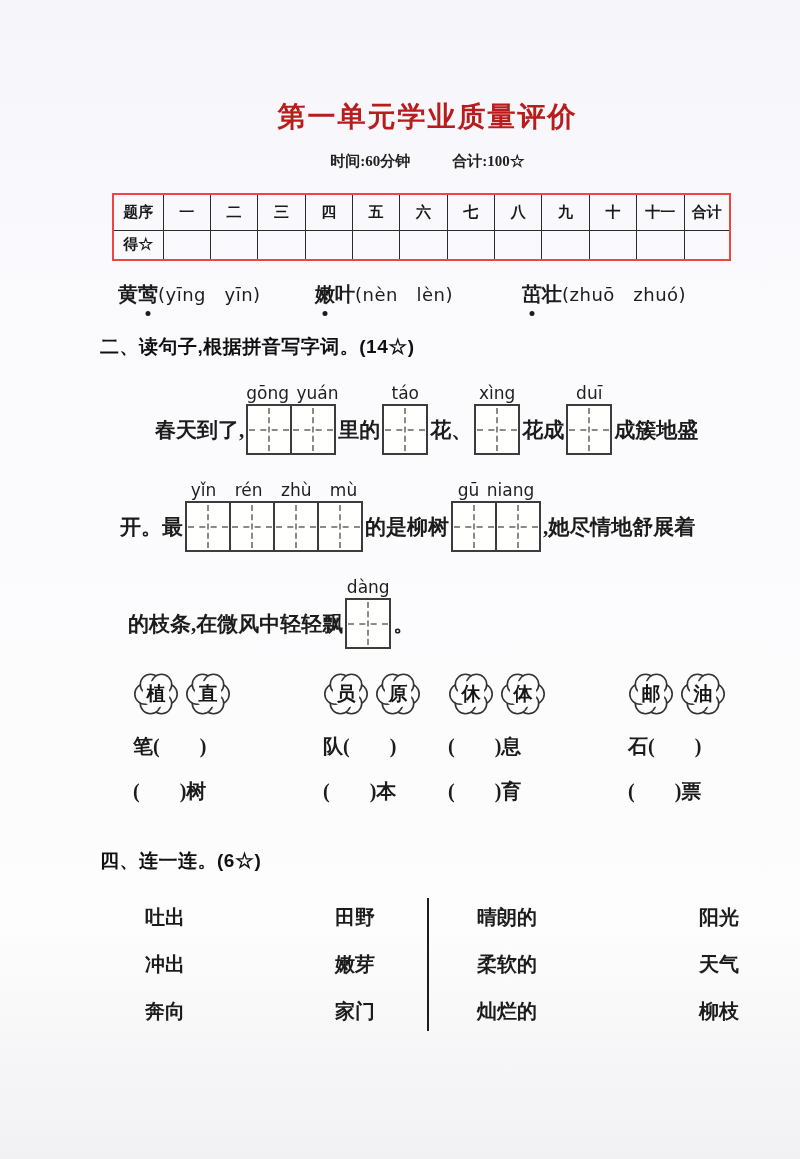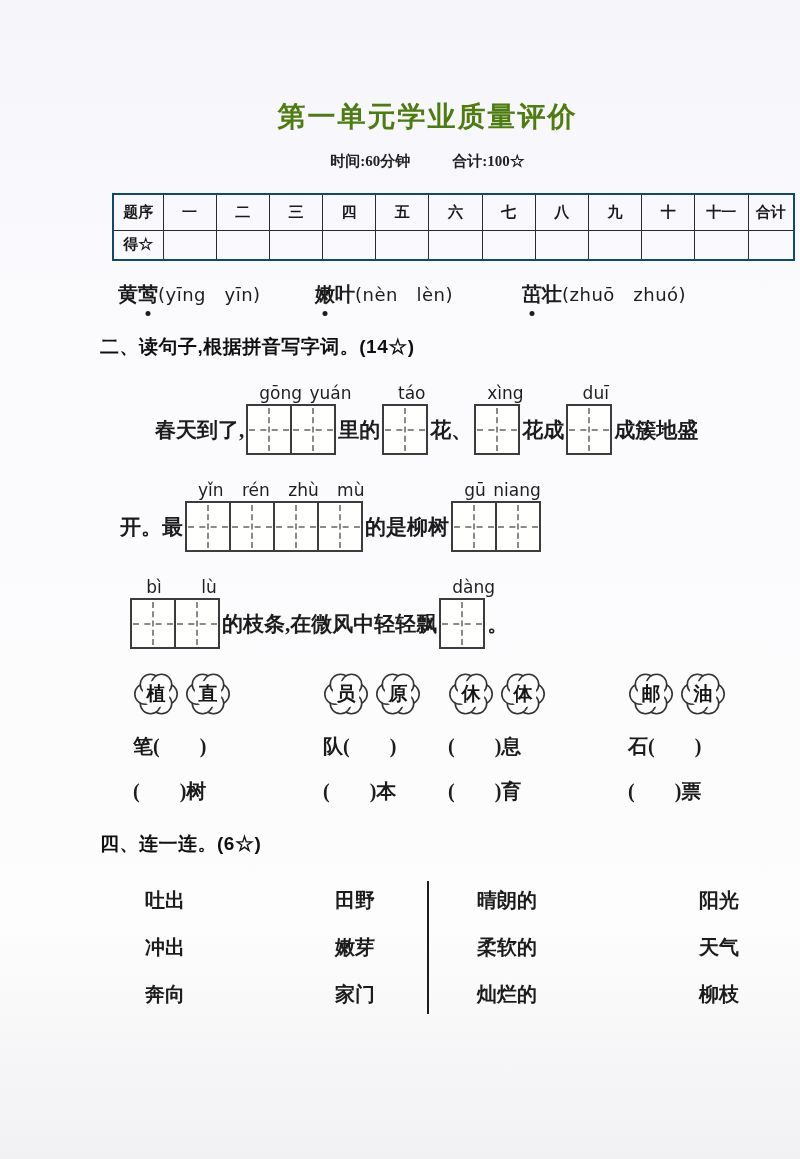--- a/index.html
+++ b/index.html
@@ -9,32 +9,32 @@
     background: linear-gradient(180deg,#f6f5fa 0%, #fbfafd 30%, #fdfdfd 80%, #f1f0f3 100%);
     font-family:"Liberation Serif", serif;
     color:#1c1c1c;
     overflow:hidden;
   }
   .page { width:800px; height:1159px; padding:98px 45px 0 100px; position:relative; }
 
   
   .title {
     text-align:center; font-size:28px; font-weight:700; letter-spacing:2px;
-    color:#4d7c0f; font-family:"Liberation Serif", serif;
+    color:#b91c1c; font-family:"Liberation Serif", serif;
   }
   .subtitle {
     text-align:center; margin-top:16px; font-size:15px; font-weight:700; color:#222;
   }
   .subtitle .gap { display:inline-block; width:42px; }
 
   
   .score-table {
-    margin-top:22px; margin-left:12px; width:683px;
+    margin-top:22px; margin-left:12px; width:619px;
     border-collapse:collapse; table-layout:fixed;
-    border:2px solid #0c4a6e;
+    border:2px solid #ef4444;
     font-family:"Liberation Sans", sans-serif;
   }
   .score-table td {
     border:1px solid #2b2b2b; text-align:center;
     font-size:15px; font-weight:700; color:#1a1a1a;
   }
   .score-table tr:first-child td { height:36px; }
   .score-table tr:last-child td { height:30px; }
 
   
@@ -51,21 +51,21 @@
   .dotchar { position:relative; display:inline-block; }
   .dotchar::after {
     content:""; position:absolute; width:5px; height:5px; border-radius:50%;
     background:#1c1c1c; left:50%; transform:translateX(-50%); bottom:-8px;
   }
 
   
   .q2line { display:flex; align-items:center; font-size:21px; font-weight:600; }
   .pygroup { position:relative; display:inline-flex; margin:0 2px; }
   .pylabel {
-    position:absolute; bottom:100%; left:13px; right:0; margin-bottom:1px;
+    position:absolute; bottom:100%; left:0; right:0; margin-bottom:1px;
     text-align:center; white-space:nowrap;
     font-family:"DejaVu Sans", sans-serif; font-size:17px; font-weight:400; color:#1e1e1e;
   }
   .ws2 { word-spacing:2px; }
   .ws4 { word-spacing:13px; }
   .wswide { word-spacing:34px; }
   .boxrow { display:flex; }
   .tian {
     width:46px; height:51px; background:#fffffe;
     border:2px solid #3c3c3c; position:relative;
@@ -215,30 +215,24 @@
           </span>
       </span>
       <span>的是柳树</span>
       <span class="pygroup">
         <span class="pylabel ws2">gū niang</span>
         <span class="boxrow">
             <span class="tian"></span>
             <span class="tian"></span>
           </span>
       </span>
+      <span>,她尽情地舒展着</span>
     </div>
 
     <div class="q2line" style="margin-top:46px; margin-left:28px">
-      <span class="pygroup">
-        <span class="pylabel wswide">bì lù</span>
-        <span class="boxrow">
-            <span class="tian"></span>
-            <span class="tian"></span>
-          </span>
-      </span>
       <span>的枝条,在微风中轻轻飘</span>
       <span class="pygroup">
         <span class="pylabel">dàng</span>
         <span class="boxrow">
             <span class="tian"></span>
           </span>
       </span>
       <span>。</span>
     </div>
   </div>
@@ -384,21 +378,21 @@
     </div>
     <div class="fillrow" style="margin-top:18px">
       <span class="q3c1">(　　)树</span>
       <span class="q3c2">(　　)本</span>
       <span class="q3c3">(　　)育</span>
       <span class="q3c4">(　　)票</span>
     </div>
   </div>
 
   <div class="q4">
-    <div class="qheading" style="margin-top:26px">四、连一连。(6☆)</div>
+    <div class="qheading" style="margin-top:43px">四、连一连。(6☆)</div>
     <div class="q4wrap">
       <span class="q4col q4c1">
         <span>吐出</span>
         <span>冲出</span>
         <span>奔向</span>
       </span>
       <span class="q4col q4c2">
         <span>田野</span>
         <span>嫩芽</span>
         <span>家门</span>

